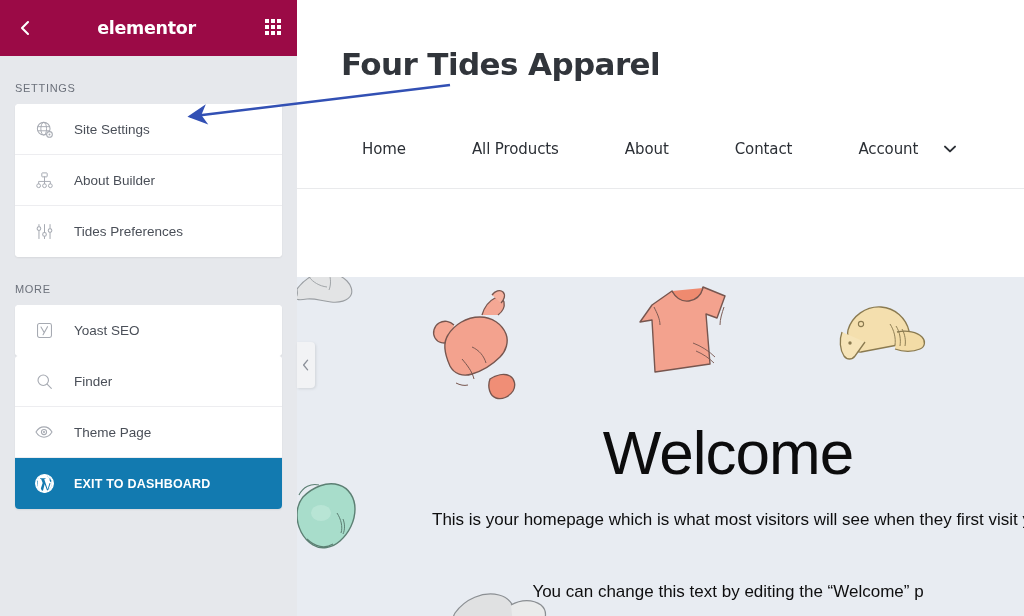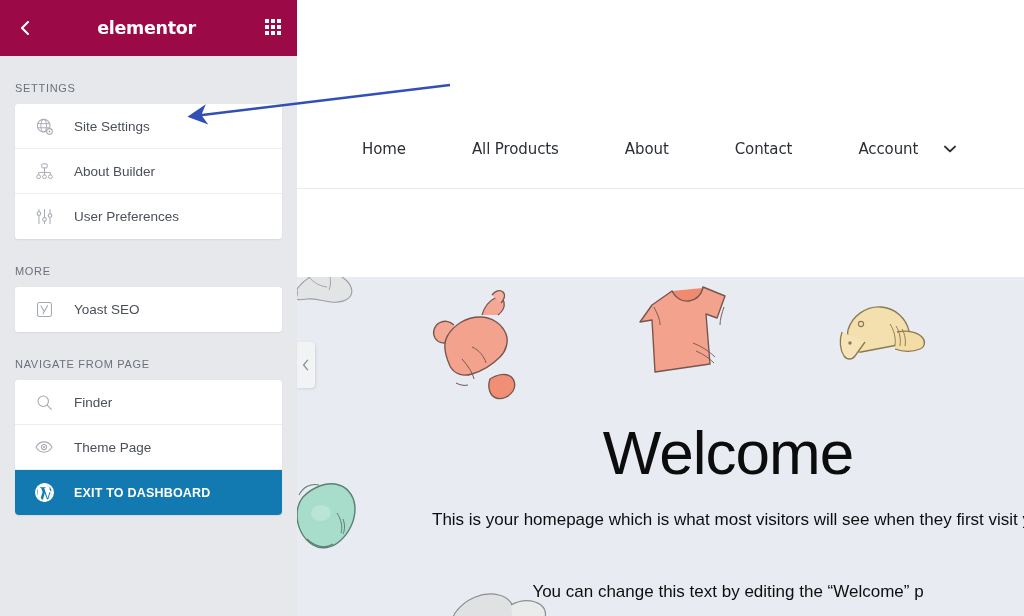--- a/index.html
+++ b/index.html
@@ -86,21 +86,21 @@
     text-transform: uppercase;
   }
   .card {
     margin: 0 15px;
     background: #ffffff;
     border-radius: 4px;
     overflow: hidden;
     box-shadow: 0 1px 2px rgba(0,0,0,0.07);
   }
   .menu-item {
-    height: 45px;
+    height: 51px;
     display: flex;
     align-items: center;
     padding-left: 16px;
     box-sizing: border-box;
     border-bottom: 1px solid #ededf0;
     cursor: pointer;
     background: #ffffff;
   }
   .menu-item:last-child { border-bottom: none; }
   .menu-item .mi-icon {
@@ -303,38 +303,37 @@
 
       <div class="menu-item">
         <span class="mi-icon">
           <svg width="19" height="19" viewBox="0 0 24 24" fill="none" xmlns="http://www.w3.org/2000/svg" aria-hidden="true">
             <path d="M5 3.2V6M5 10.6V20.8M12 3.2V13.4M12 18V20.8M19 3.2V8.4M19 13V20.8" stroke="#a6aab2" stroke-width="1.3" stroke-linecap="round"></path>
             <circle cx="5" cy="8.3" r="2.3" stroke="#a6aab2" stroke-width="1.3" fill="#fff"></circle>
             <circle cx="12" cy="15.7" r="2.3" stroke="#a6aab2" stroke-width="1.3" fill="#fff"></circle>
             <circle cx="19" cy="10.7" r="2.3" stroke="#a6aab2" stroke-width="1.3" fill="#fff"></circle>
           </svg>
         </span>
-        <span class="mi-label">User Preferences</span>
+        <span class="mi-label">Tides Preferences</span>
       </div>
     </div>
 
     <div class="section-label">MORE</div>
     <div class="card">
       <div class="menu-item">
         <span class="mi-icon">
           <svg width="19" height="19" viewBox="0 0 24 24" fill="none" xmlns="http://www.w3.org/2000/svg" aria-hidden="true">
             <rect x="3.2" y="3.2" width="17.6" height="17.6" rx="2.4" stroke="#a6aab2" stroke-width="1.35"></rect>
             <path d="M7.6 7.6L11.4 14.2M15.8 7.2L10.2 17.4" stroke="#a6aab2" stroke-width="1.4" stroke-linecap="round"></path>
           </svg>
         </span>
         <span class="mi-label">Yoast SEO</span>
       </div>
     </div>
 
-    <div class="section-label">NAVIGATE FROM PAGE</div>
     <div class="card">
 
       <div class="menu-item">
         <span class="mi-icon">
           <svg width="19" height="19" viewBox="0 0 24 24" fill="none" xmlns="http://www.w3.org/2000/svg" aria-hidden="true">
             <circle cx="10.4" cy="10.4" r="6.6" stroke="#a6aab2" stroke-width="1.4"></circle>
             <path d="M15.3 15.3L20.6 20.6" stroke="#a6aab2" stroke-width="1.4" stroke-linecap="round"></path>
           </svg>
         </span>
         <span class="mi-label">Finder</span>
@@ -367,20 +366,21 @@
   </div>
 
   <div class="collapse-handle">
     <svg width="8" height="12" viewBox="0 0 8 12" fill="none" xmlns="http://www.w3.org/2000/svg" aria-hidden="true">
       <path d="M5.6 1.2 1.6 6l4 4.8" stroke="#8b9099" stroke-width="1.3" stroke-linecap="round" stroke-linejoin="round"></path>
     </svg>
   </div>
 
   <div class="canvas">
 
+    <div class="site-title">Four Tides Apparel</div>
 
     <div class="site-nav">
       <a href="#">Home</a>
       <a href="#">All Products</a>
       <a href="#">About</a>
       <a href="#">Contact</a>
       <a href="#">Account</a>
       <span class="nav-caret">
         <svg width="14" height="10" viewBox="0 0 14 10" fill="none" xmlns="http://www.w3.org/2000/svg" aria-hidden="true">
           <path d="M2 2.6 7 7.4l5-4.8" stroke="#2b2f35" stroke-width="2" stroke-linecap="round" stroke-linejoin="round"></path>

